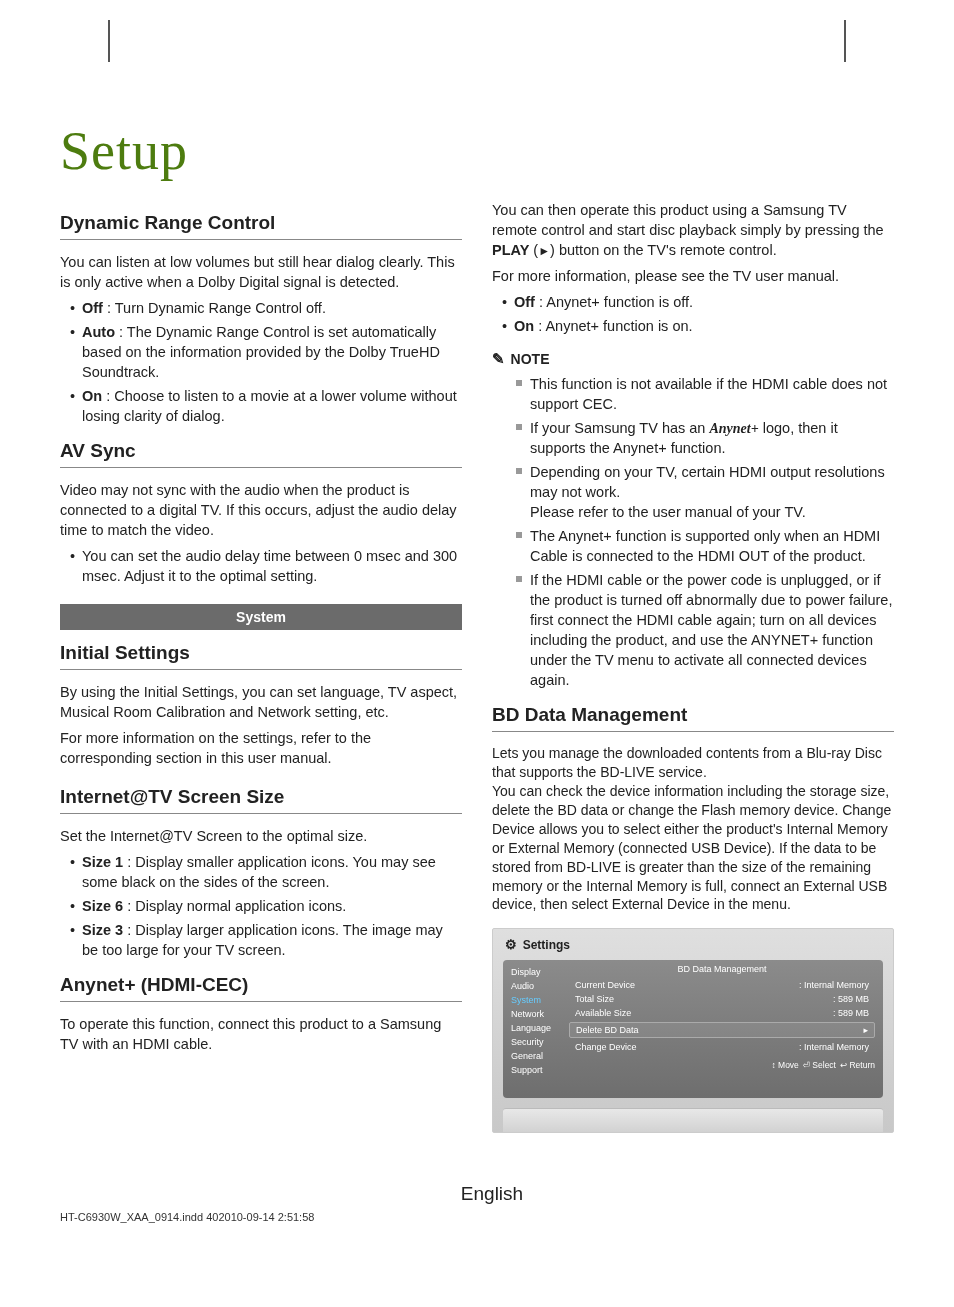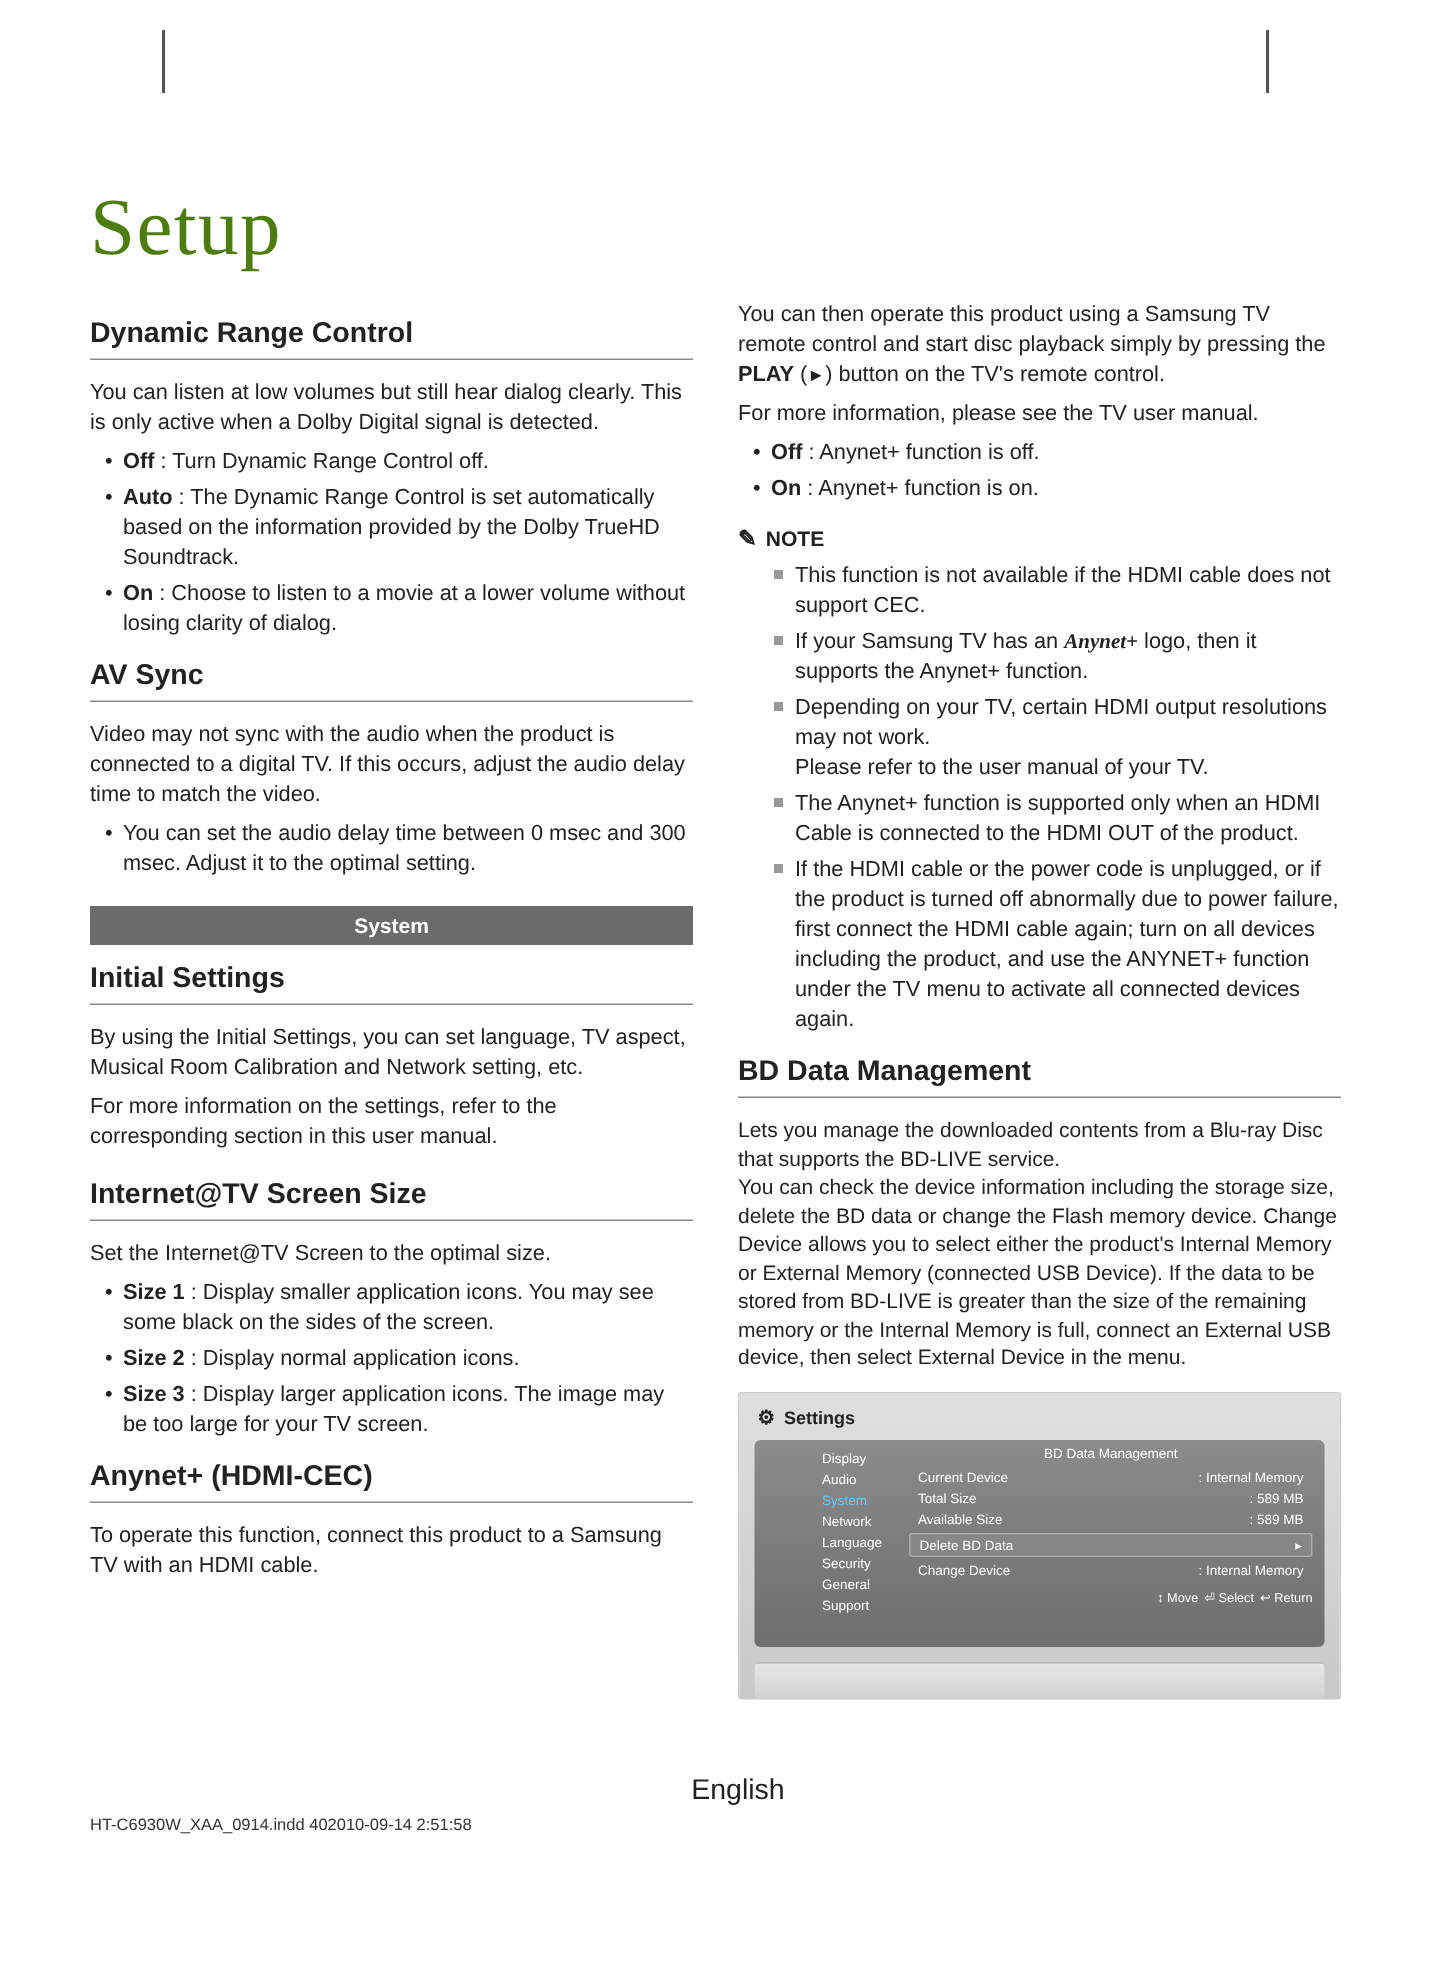--- a/index.html
+++ b/index.html
@@ -133,21 +133,20 @@
     align-items:center;
   }
   .gear { font-size: 13px; }
   .settings-body {
     background: linear-gradient(#8b8b8b,#6e6e6e);
     border-radius: 4px;
     margin: 0 10px 10px 10px;
     display:flex;
     height: 138px;
     color:#fff;
-    padding-left:37px;
   }
   .menu-left {
     width: 62px;
     padding: 6px 0 6px 8px;
     font-size: 9px;
     line-height: 1.55;
   }
   .menu-left div { white-space: nowrap; overflow:hidden; }
   .menu-left .sel { color:#6cf; }
   .menu-right {
@@ -234,21 +233,21 @@
       <div class="section-bar">System</div>
 
       <div class="h2">Initial Settings</div>
       <p class="p">By using the Initial Settings, you can set language, TV aspect, Musical Room Calibration and Network setting, etc.</p>
       <p class="p">For more information on the settings, refer to the corresponding section in this user manual.</p>
 
       <div class="h2" style="margin-top:18px">Internet@TV Screen Size</div>
       <p class="p">Set the Internet@TV Screen to the optimal size.</p>
       <ul class="bullets">
         <li><b>Size 1</b><span> : Display smaller application icons. You may see some black on the sides of the screen.</span></li>
-        <li><b>Size 2</b><span> : Display normal application icons.</span></li>
+        <li><b>Size 6</b><span> : Display normal application icons.</span></li>
         <li><b>Size 3</b><span> : Display larger application icons. The image may be too large for your TV screen.</span></li>
       </ul>
 
       <div class="h2">Anynet+ (HDMI-CEC)</div>
       <p class="p">To operate this function, connect this product to a Samsung TV with an HDMI cable.</p>
     </div>
 
     <div class="col">
       <p class="p">
         <span>You can then operate this product using a Samsung TV remote control and start disc playback simply by pressing the </span><b>PLAY</b><span> (</span><span class="play-tri">►</span><span>) button on the TV's remote control.</span>

